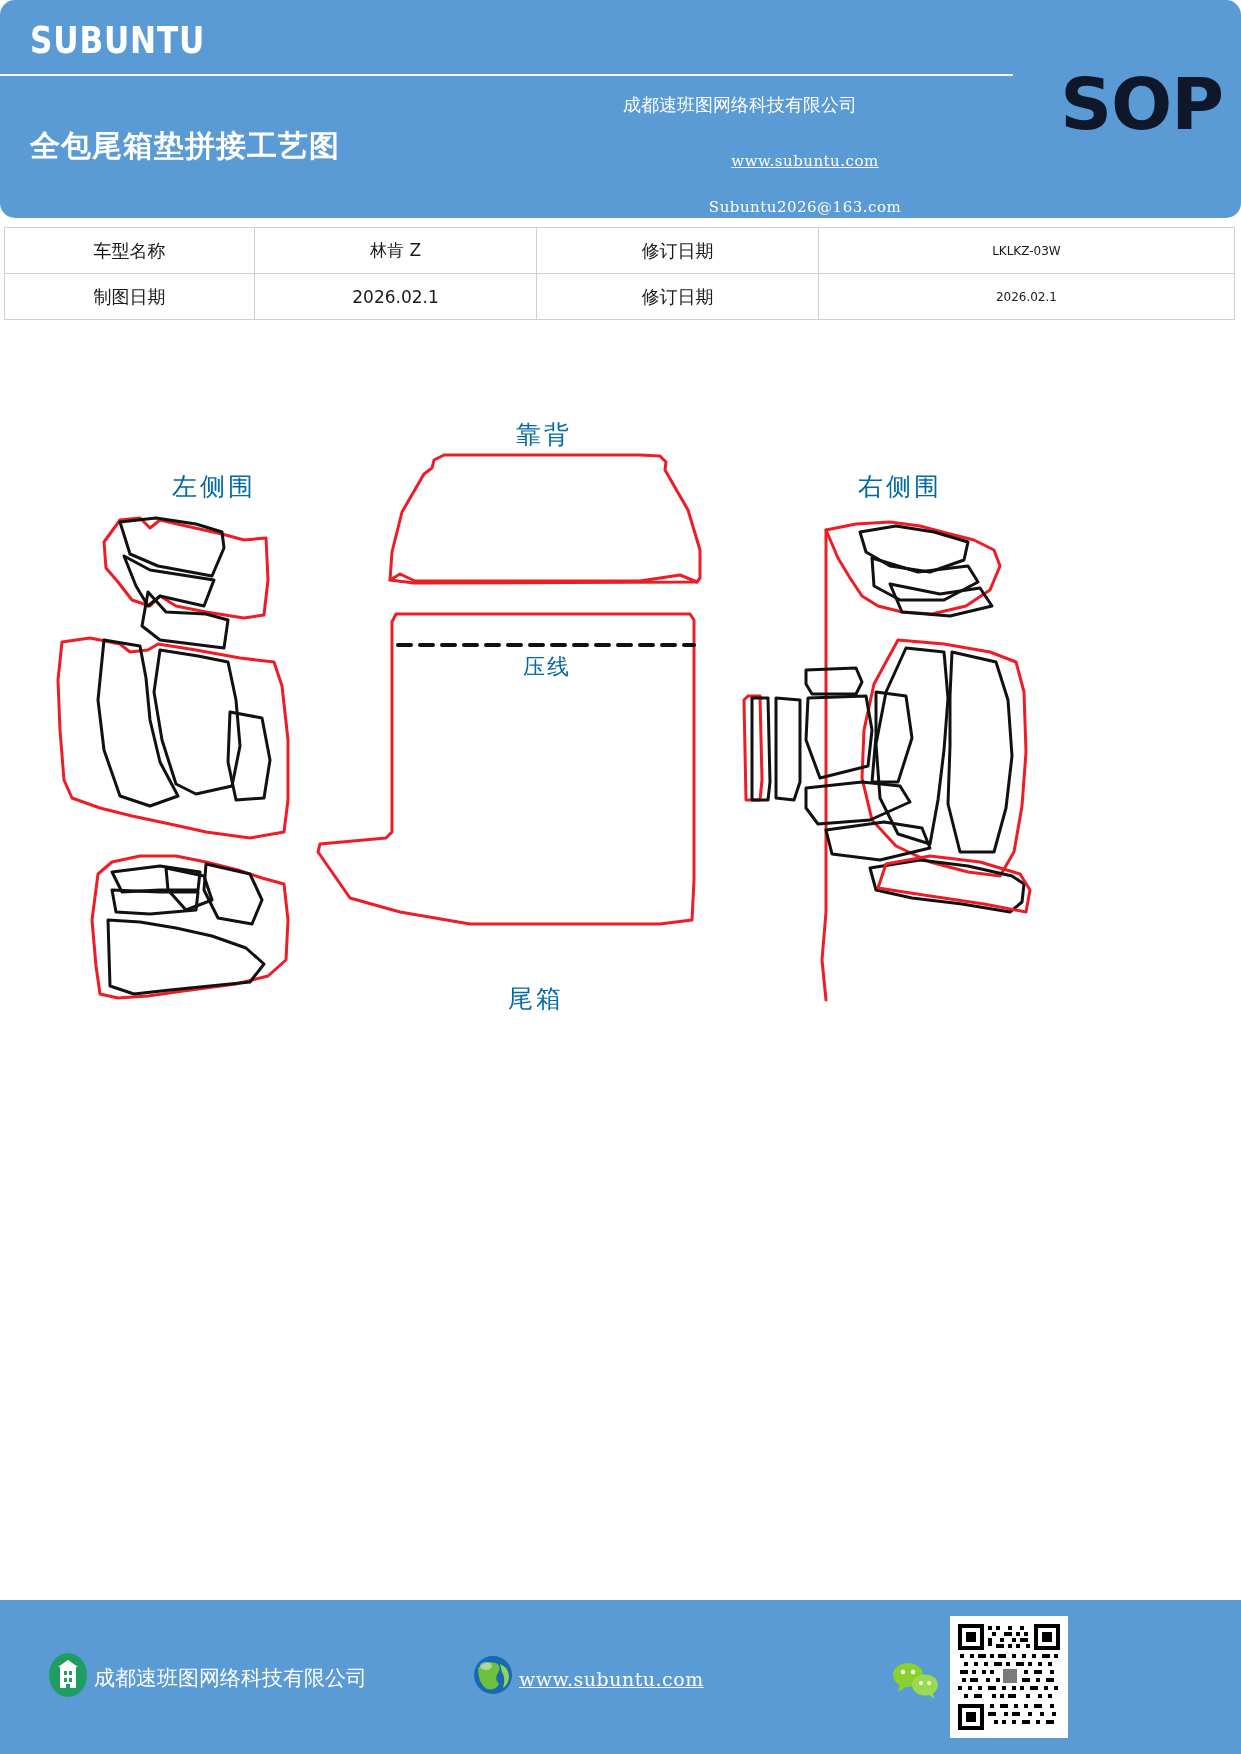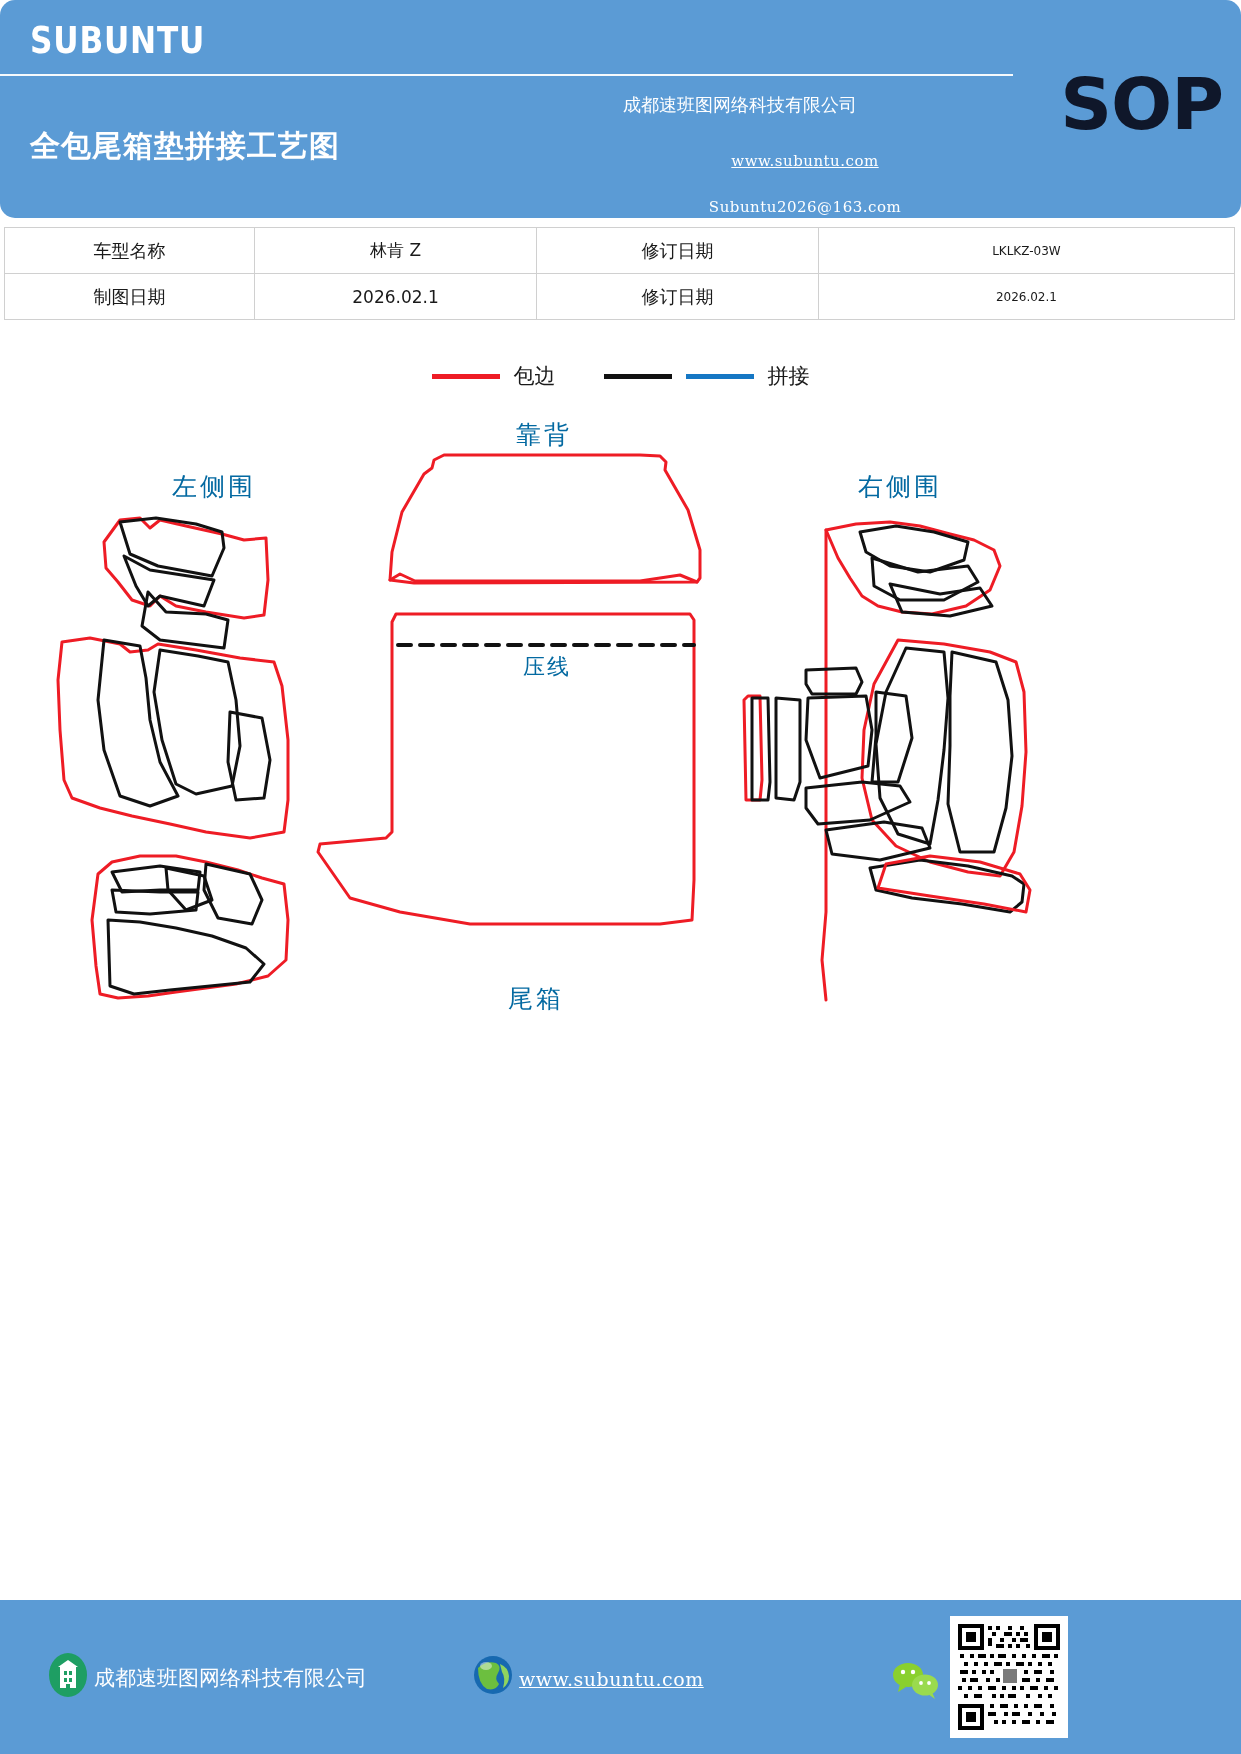--- a/index.html
+++ b/index.html
@@ -241,33 +241,20 @@
       </tr>
       <tr>
         <td class="lbl">制图日期</td>
         <td class="val">2026.02.1</td>
         <td class="lbl2">修订日期</td>
         <td class="val2">2026.02.1</td>
       </tr>
     </tbody>
   </table>
 
-  <div class="legend">
-    <div class="lg-item">
-      <span class="lg-swatch lg-red"></span>
-      <span class="lg-text">包边</span>
-    </div>
-    <div class="lg-gap"></div>
-    <div class="lg-item">
-      <span class="lg-swatch lg-black"></span>
-      <span class="lg-gap2"></span>
-      <span class="lg-swatch lg-blue"></span>
-      <span class="lg-text">拼接</span>
-    </div>
-  </div>
 
   <div class="drawing">
     <svg width="1241" height="660" viewBox="0 0 1241 660" xmlns="http://www.w3.org/2000/svg">
       <g fill="none" stroke-linejoin="round" stroke-linecap="round">
 
         <g>
           <path d="M432,68 L434,60 L444,55 L640,55 L660,56 L666,62 L665,70
                    L688,110 L700,150 L700,178 L697,182 L414,183 L390,180
                    L392,152 L402,112 L424,74 Z" stroke="#ee1c25" stroke-width="3"></path>
           <path d="M390,180 L400,174 L415,181 L640,181 L680,175 L697,182" stroke="#ee1c25" stroke-width="3"></path>

